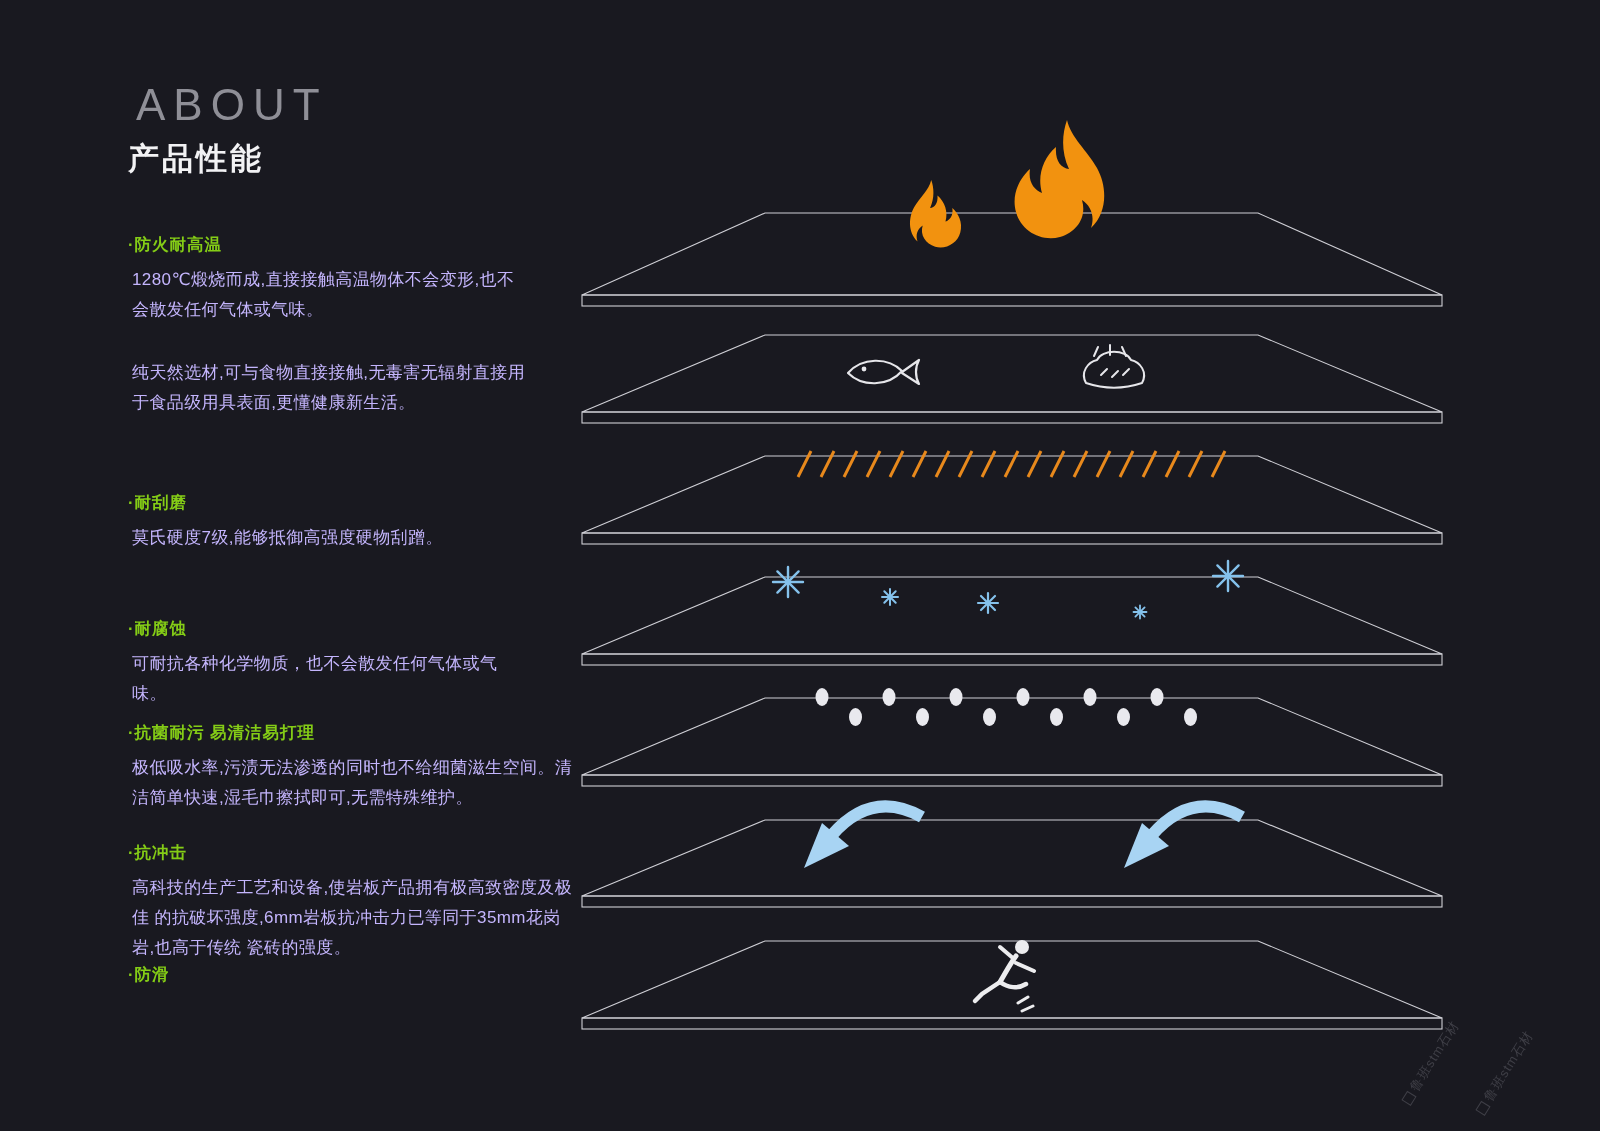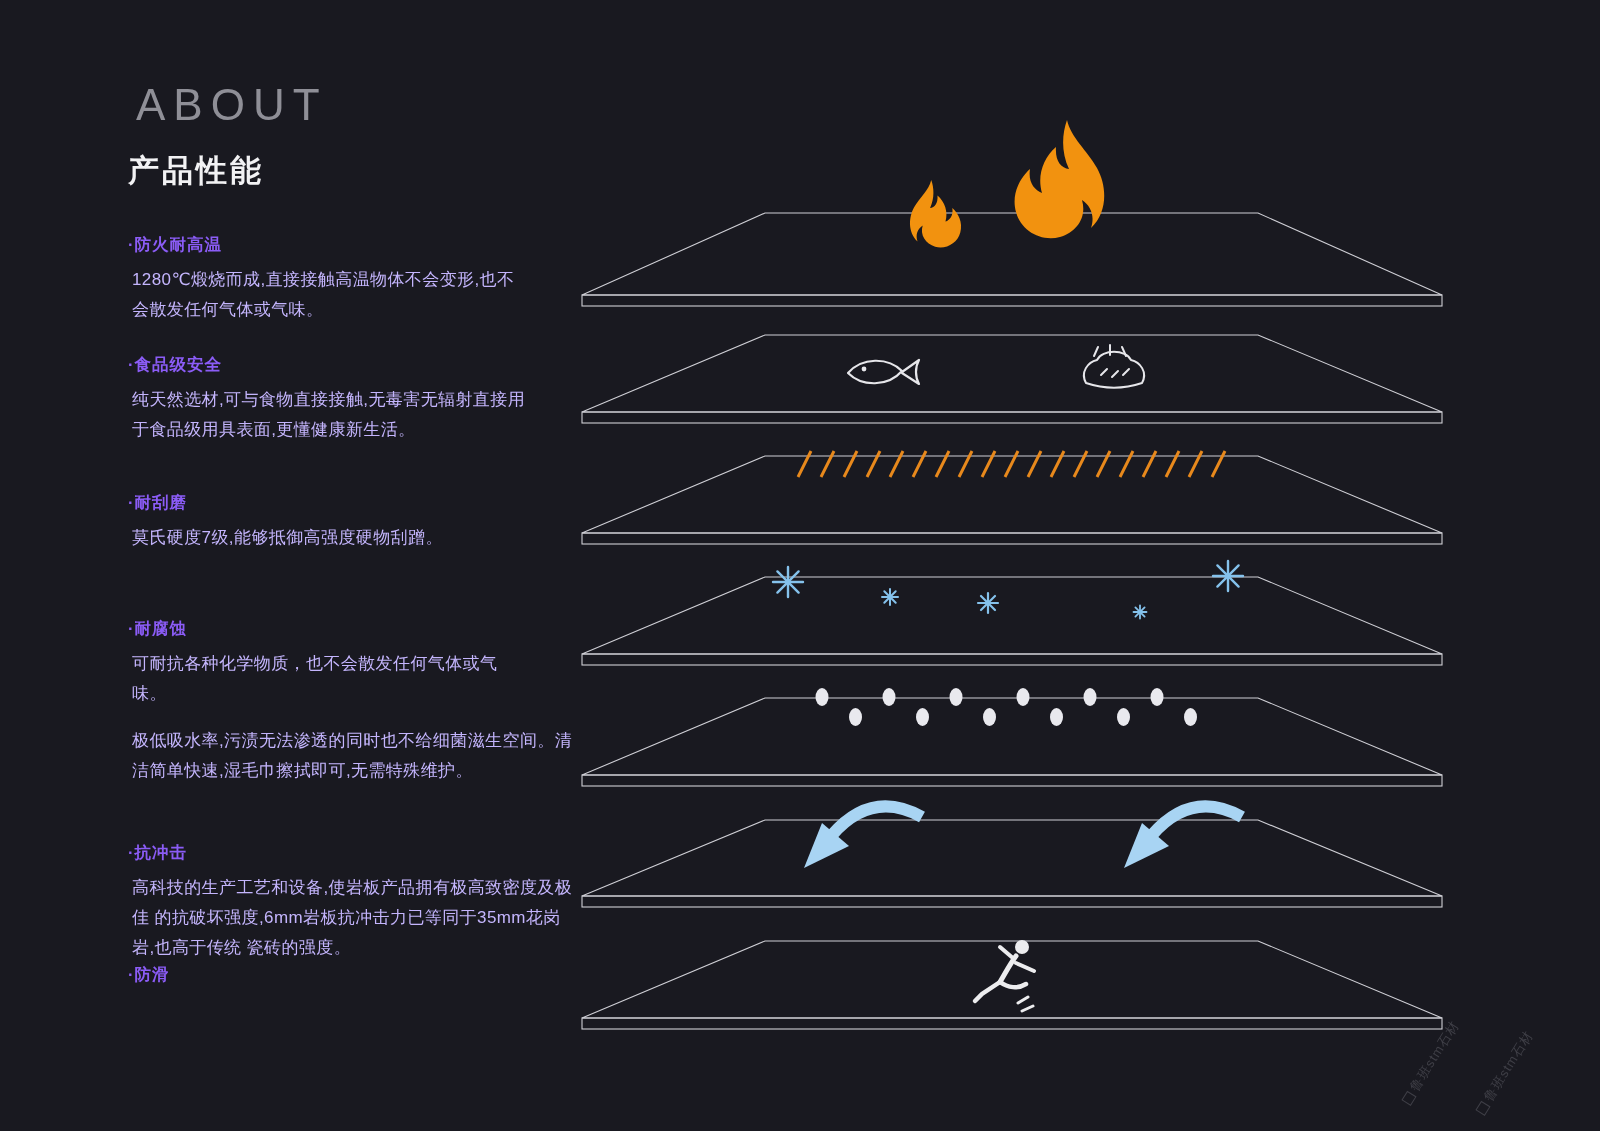--- a/index.html
+++ b/index.html
@@ -6,27 +6,27 @@
   body{
     width:1600px;height:1131px;position:relative;overflow:hidden;
     background:#191920;
     font-family:"Liberation Sans","DejaVu Sans",sans-serif;
   }
   .title-en{
     position:absolute;left:128px;top:72px;
     font-size:44px;font-weight:300;letter-spacing:8px;color:#8f8f97;margin:8px;
   }
   .title-zh{
-    position:absolute;left:128px;top:150px;
+    position:absolute;left:128px;top:138px;
     font-size:31px;font-weight:700;letter-spacing:3px;color:#f2f2f4;margin:0;
   }
   .feature{position:absolute;left:128px;max-width:402px;}
   .feature.wide{max-width:452px;}
   .f-title{
-    margin:0 0 9px 0;font-size:16.5px;font-weight:600;color:#8b5cf6;letter-spacing:1px;
+    margin:0 0 9px 0;font-size:16.5px;font-weight:600;color:#84cc16;letter-spacing:1px;
   }
   .f-desc{
     margin:4px;font-size:17px;line-height:1.75;color:#c4b5fd;letter-spacing:.4px;
   }
   .diagram{position:absolute;left:570px;top:95px;width:880px;height:950px;}
   .slab{stroke:#cfcfd5;stroke-width:1.1;fill:none;}
   .wm{
     position:absolute;color:#45454d;font-size:13px;letter-spacing:1px;
     transform:rotate(-58deg);transform-origin:left top;white-space:nowrap;opacity:.85;
   }
@@ -39,32 +39,32 @@
 <body>
 
 <h1 class="title-en">ABOUT</h1>
 <h2 class="title-zh">产品性能</h2>
 
 <section class="feature" style="top:234px">
   <h3 class="f-title">·防火耐高温</h3>
   <p class="f-desc">1280℃煅烧而成,直接接触高温物体不会变形,也不会散发任何气体或气味。</p>
 </section>
 <section class="feature" style="top:354px">
-  <h3 class="f-title">·食品级安全</h3>
   <p class="f-desc">纯天然选材,可与食物直接接触,无毒害无辐射直接用于食品级用具表面,更懂健康新生活。</p>
 </section>
 <section class="feature" style="top:492px">
   <h3 class="f-title">·耐刮磨</h3>
   <p class="f-desc">莫氏硬度7级,能够抵御高强度硬物刮蹭。</p>
 </section>
 <section class="feature" style="top:618px">
   <h3 class="f-title">·耐腐蚀</h3>
   <p class="f-desc">可耐抗各种化学物质，也不会散发任何气体或气味。</p>
 </section>
 <section class="feature wide" style="top:722px">
+  <h3 class="f-title">·抗菌耐污 易清洁易打理</h3>
   <p class="f-desc">极低吸水率,污渍无法渗透的同时也不给细菌滋生空间。清洁简单快速,湿毛巾擦拭即可,无需特殊维护。</p>
 </section>
 <section class="feature wide" style="top:842px">
   <h3 class="f-title">·抗冲击</h3>
   <p class="f-desc">高科技的生产工艺和设备,使岩板产品拥有极高致密度及极佳 的抗破坏强度,6mm岩板抗冲击力已等同于35mm花岗岩,也高于传统 瓷砖的强度。</p>
 </section>
 <section class="feature" style="top:964px">
   <h3 class="f-title">·防滑</h3>
 </section>
 

